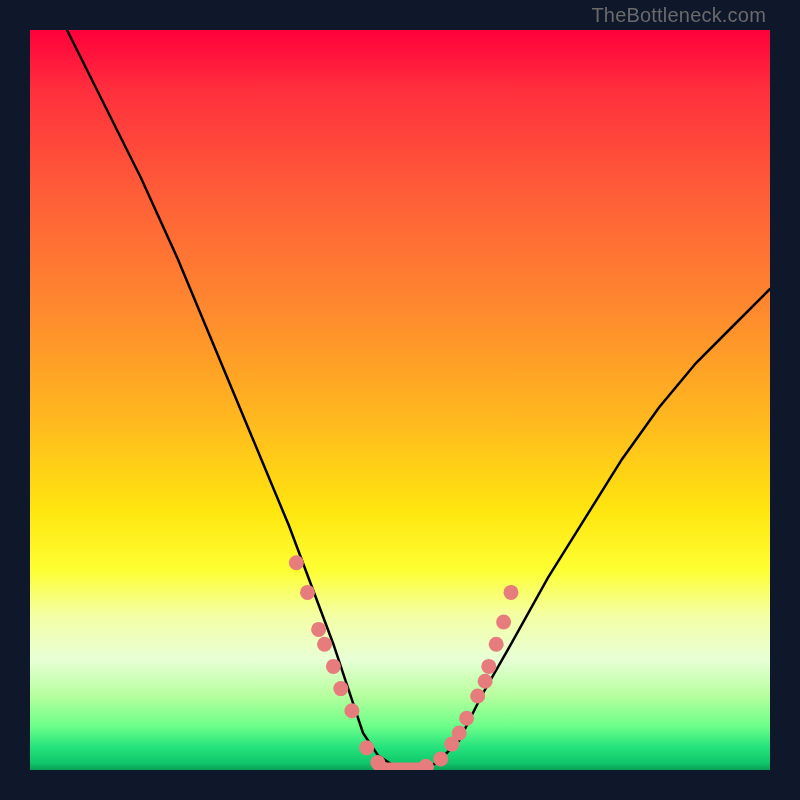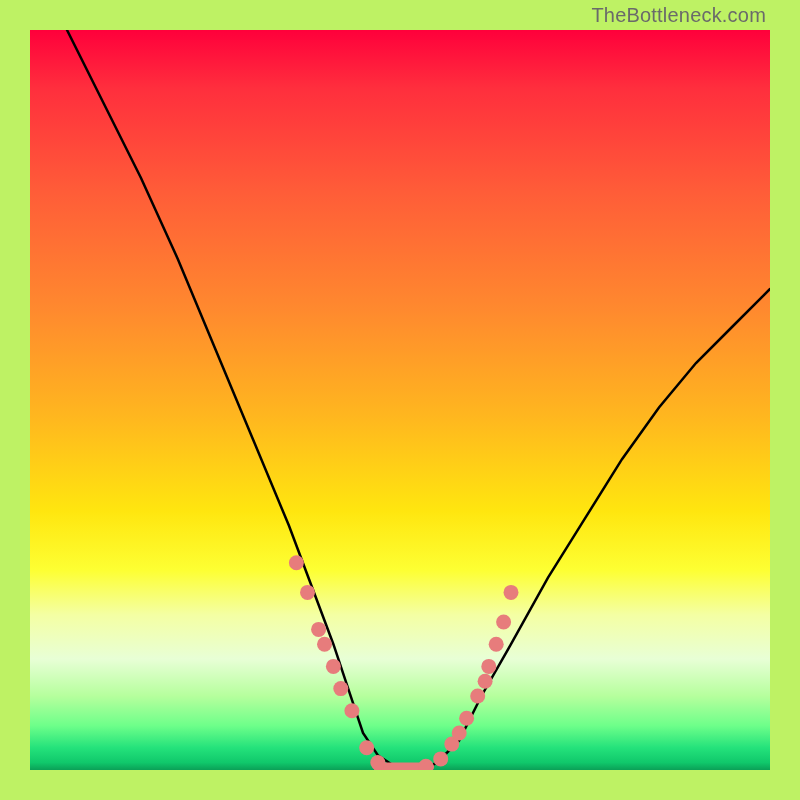--- a/index.html
+++ b/index.html
@@ -7,21 +7,21 @@
     padding: 0;
     width: 800px;
     height: 800px;
     overflow: hidden;
     background: #000;
     font-family: Arial, Helvetica, sans-serif;
   }
   .frame {
     width: 800px;
     height: 800px;
-    background: #bef264;
+    background: #0f172a;
     position: relative;
   }
   .plot {
     position: absolute;
     left: 30px;
     top: 30px;
     width: 740px;
     height: 740px;
     
     background: linear-gradient(

